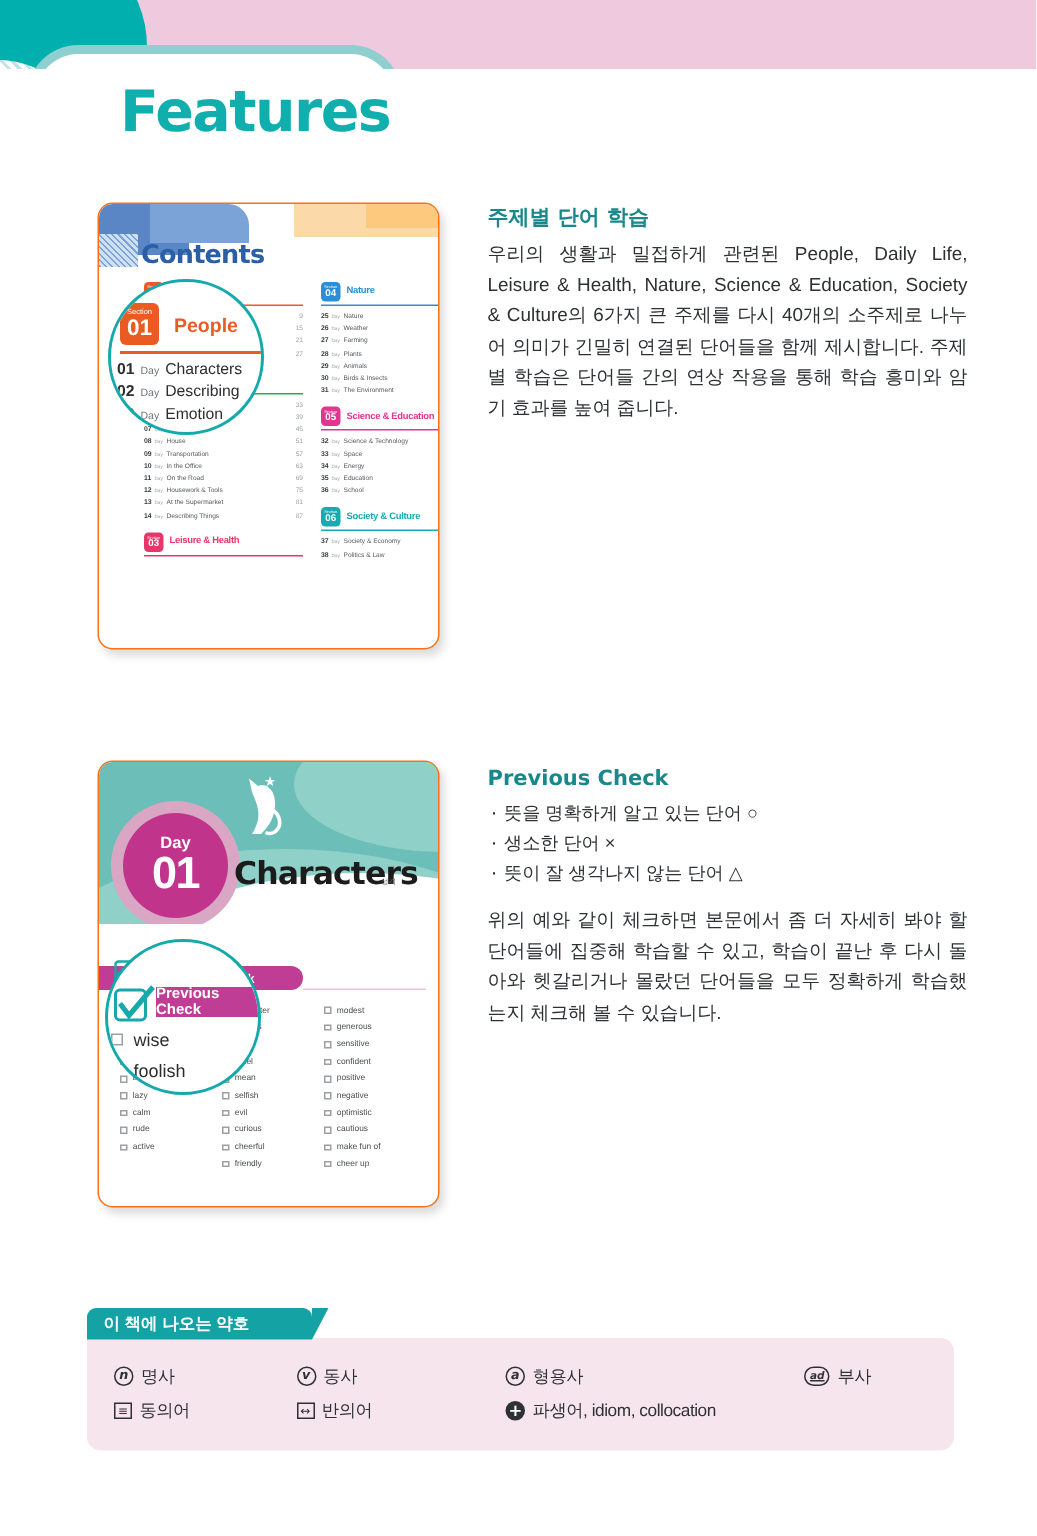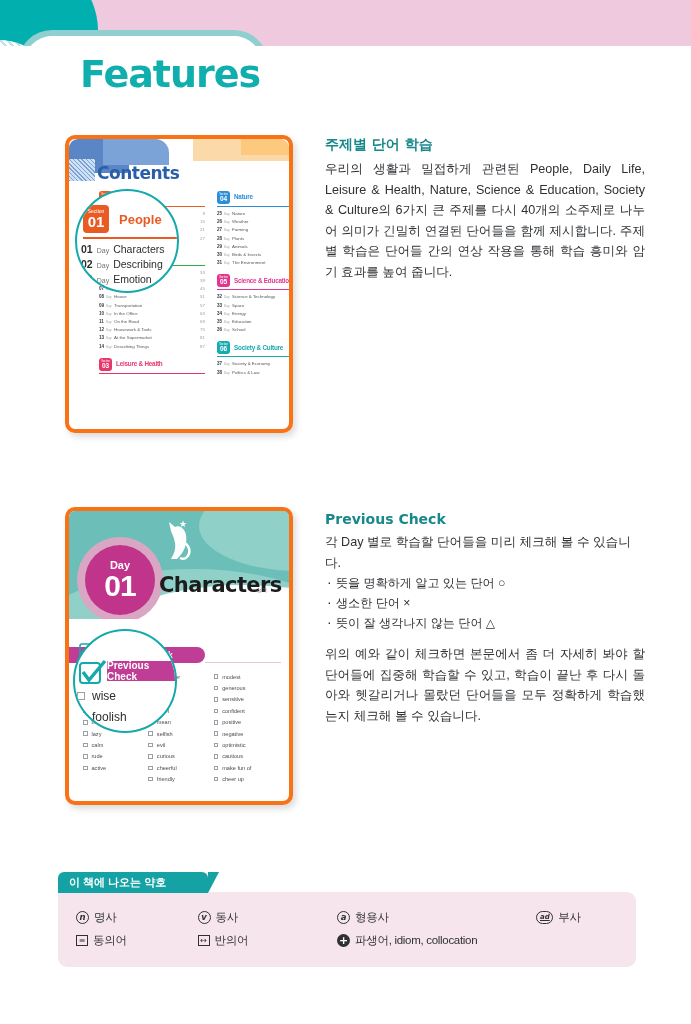--- a/index.html
+++ b/index.html
@@ -46,21 +46,21 @@
   .page-title {
     position: absolute; left: 80px; top: 52px;
     font-size: 38px; font-weight: bold; letter-spacing: -1px;
     color: #11aeae;
     font-family: "DejaVu Sans", sans-serif;
   }
 
   .shot {
     position: absolute;
     background: #ffffff;
-    border: 4px solid #f97316;
+    border: 1px solid #f97316;
     border-radius: 10px;
     box-shadow: 3px 4px 6px rgba(0,0,0,0.14);
     overflow: hidden;
   }
 
   
   #shot-contents { left: 65px; top: 135px; width: 228px; height: 298px; }
   .c-tab-blue {
     position: absolute; left: 0; top: 0; width: 60px; height: 34px;
     background: #5b86c6; border-top-left-radius: 9px;
@@ -698,21 +698,20 @@
           <div class="mw">
             <span class="mp-box"></span>
             <span>foolish</span>
           </div>
         </div>
     </div>
   </div>
 
   <div class="txt-block" style="top:511px">
     <div class="txt-title">Previous Check</div>
-    <div class="txt-body nojust">각 Day 별로 학습할 단어들을 미리 체크해 볼 수 있습니다.</div>
     <ul class="ex-list" id="ex-list">
         <li>뜻을 명확하게 알고 있는 단어 ○</li>
         <li>생소한 단어 ×</li>
         <li>뜻이 잘 생각나지 않는 단어 △</li>
       </ul>
     <div class="txt-body txt-tail">위의 예와 같이 체크하면 본문에서 좀 더 자세히 봐야 할 단어들에 집중해 학습할 수 있고, 학습이 끝난 후 다시 돌아와 헷갈리거나 몰랐던 단어들을 모두 정확하게 학습했는지 체크해 볼 수 있습니다.</div>
   </div>
 
   <div class="legend-wrap">
     <div class="legend-tab">이 책에 나오는 약호</div>

